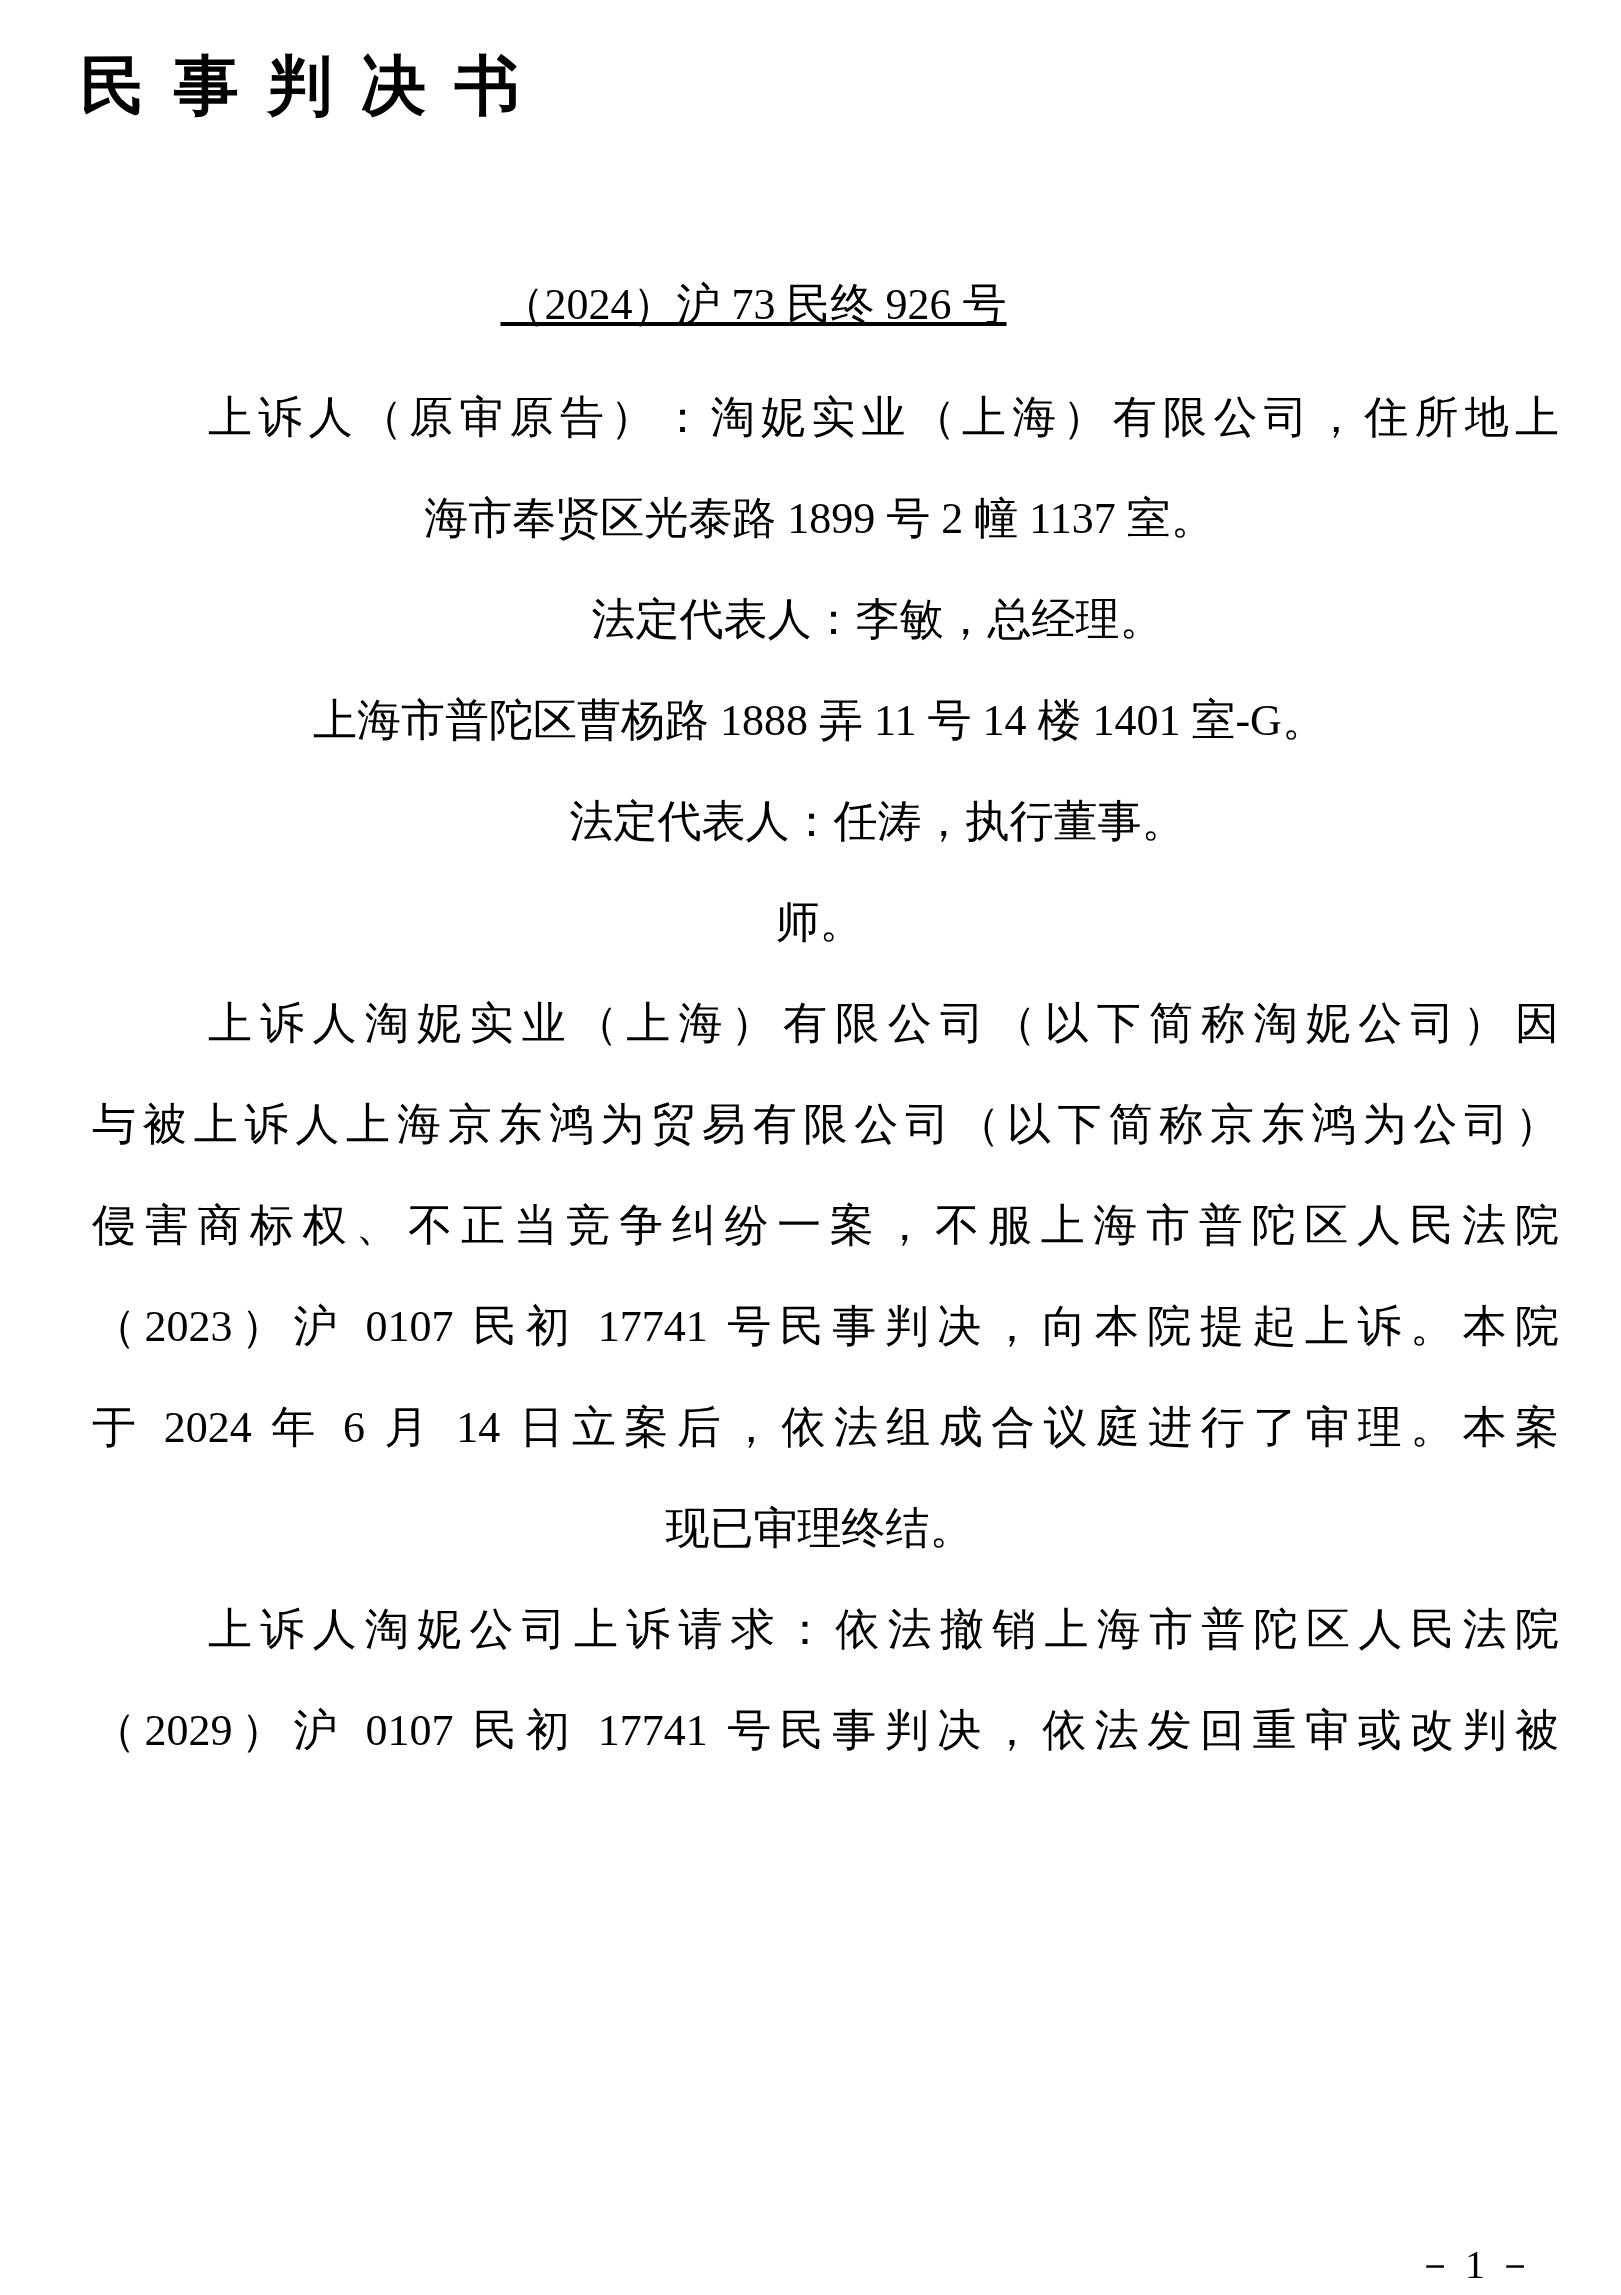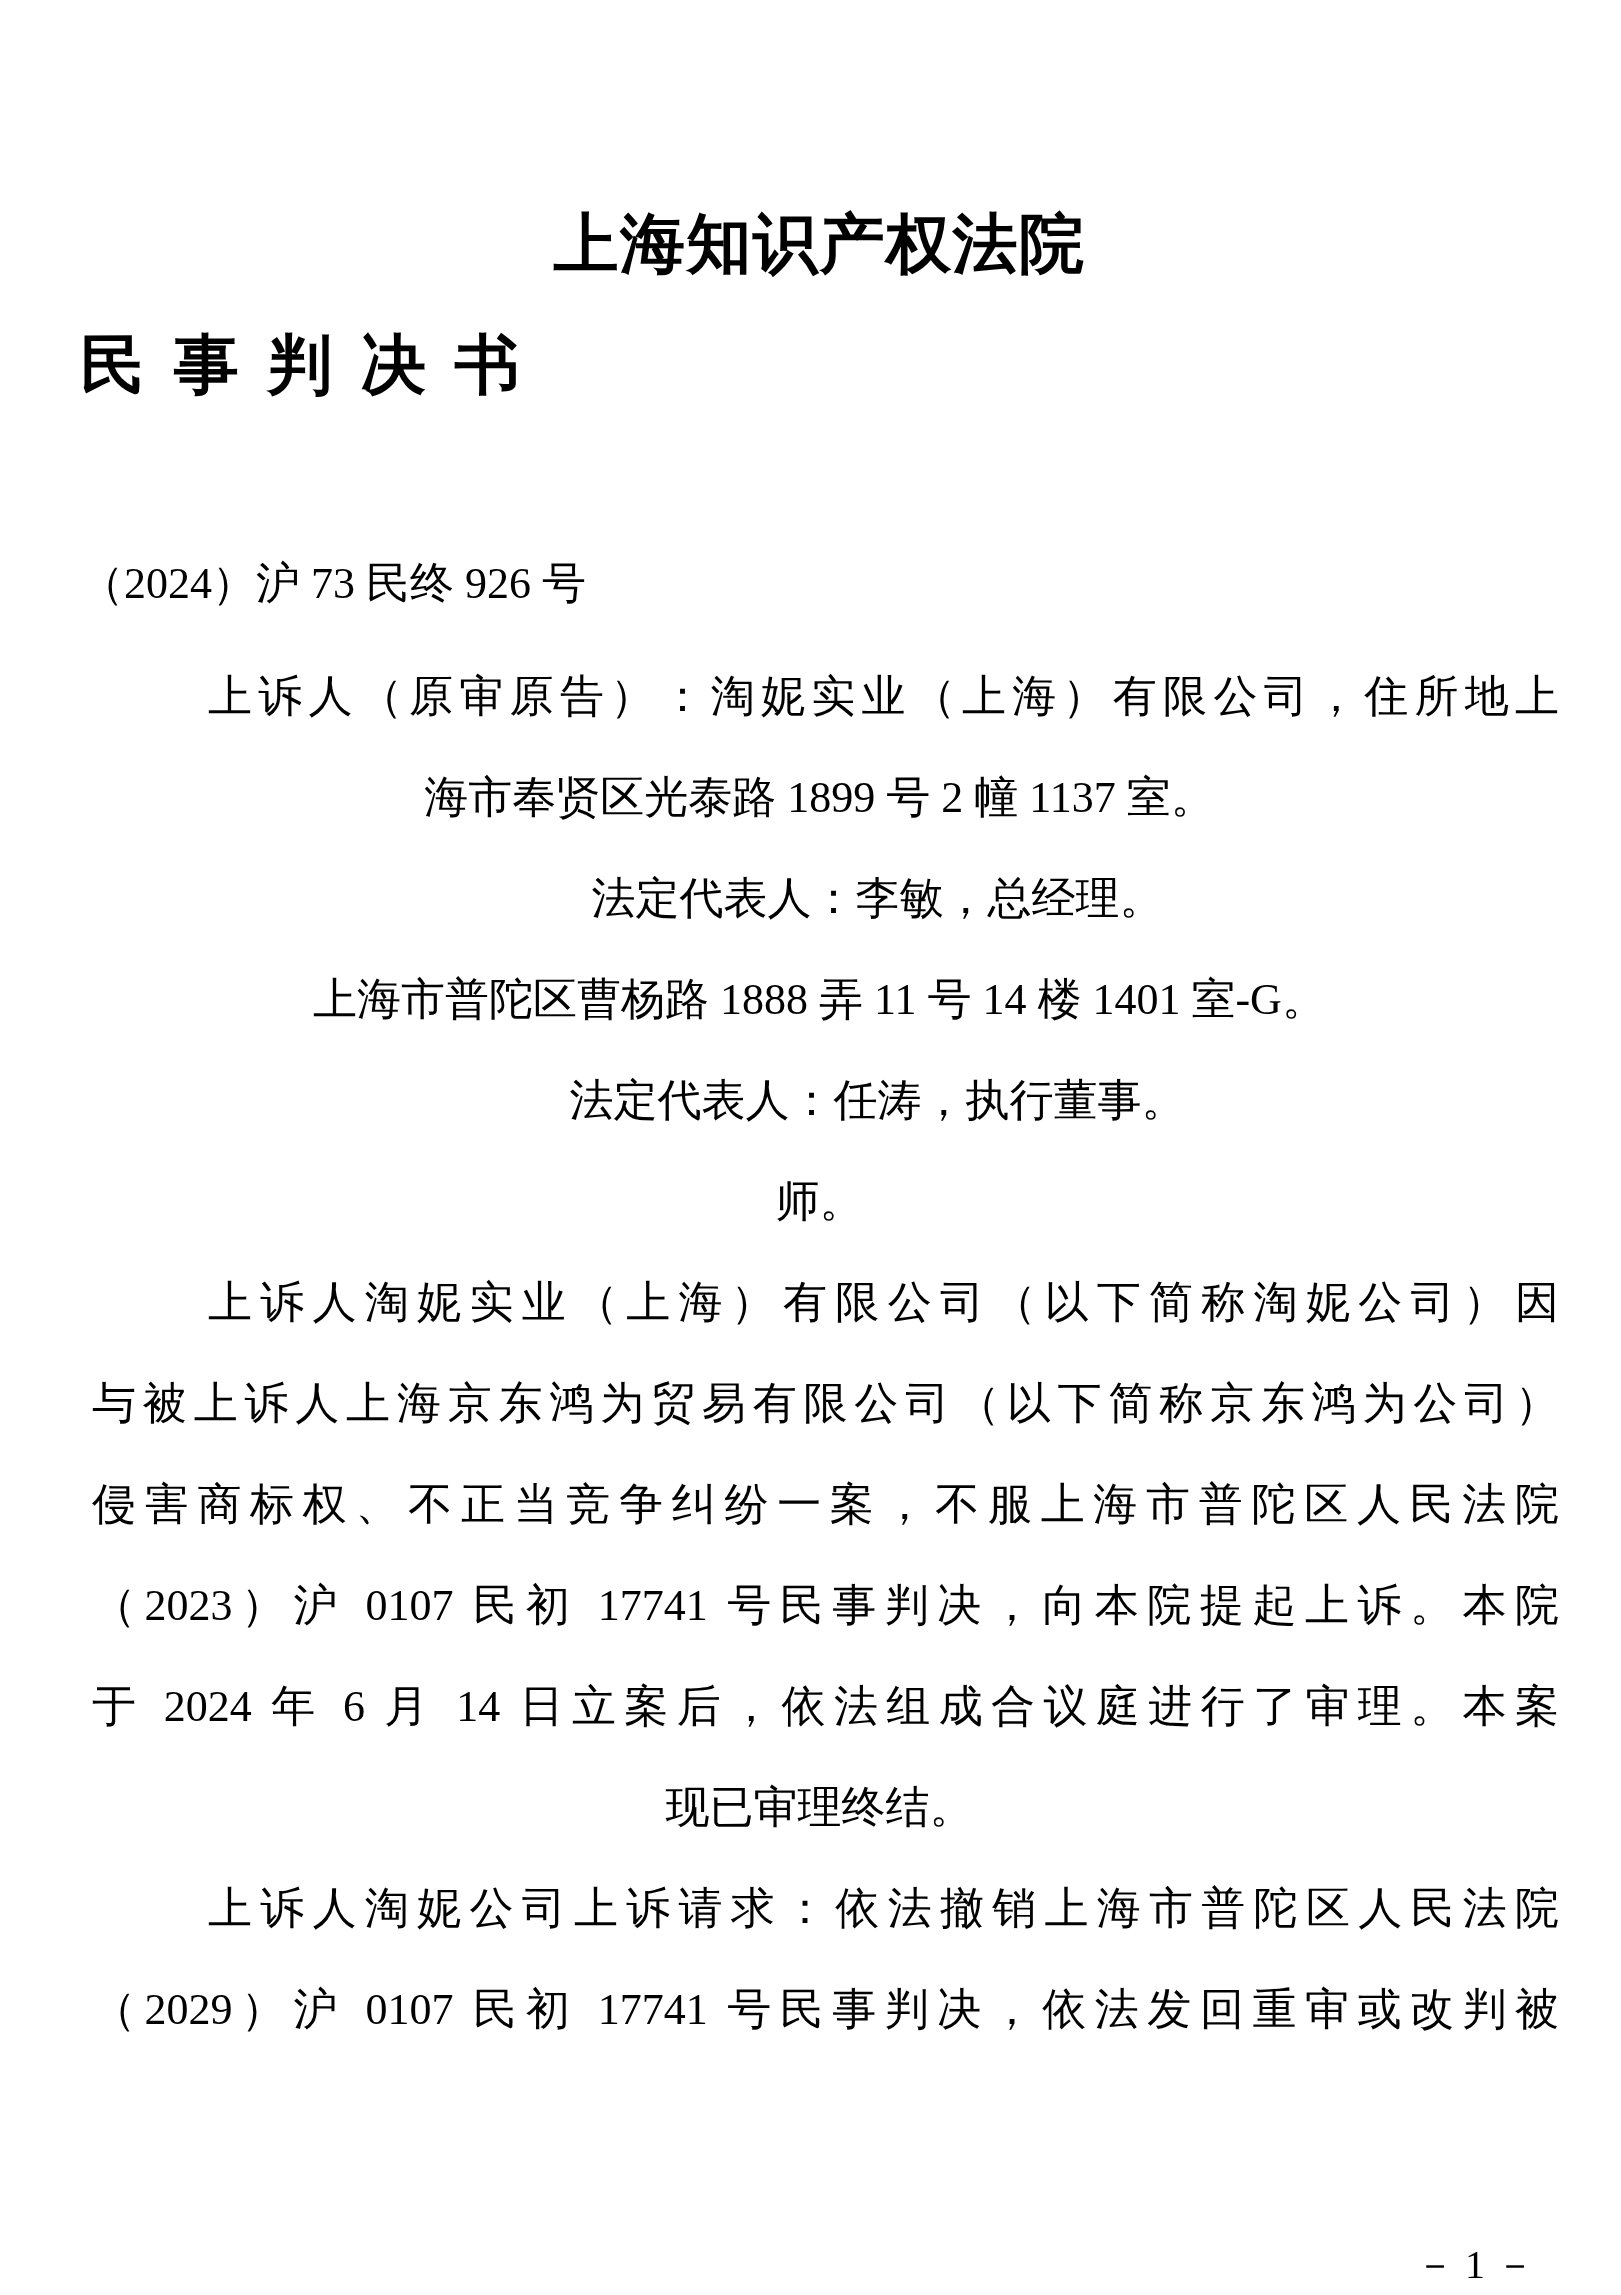--- a/index.html
+++ b/index.html
@@ -33,23 +33,24 @@
     line-height: 70px;
     font-weight: 700;
     text-align: left;
     letter-spacing: 6.2px;
     white-space: nowrap;
   }
   .case-number {
     margin-top: 133px;
     font-size: 44px;
     line-height: 101px;
-    text-align: left;
+    text-align: center;
     padding-right: 132px;
     white-space: nowrap;
+    text-decoration: underline;
   }
   .body-text {
     margin-top: 12.4px;
   }
   .line {
     font-size: 44px;
     line-height: 101px;
     height: 101px;
     text-align: center;
     white-space: nowrap;
@@ -72,21 +73,20 @@
     font-size: 40px;
     line-height: 43px;
     white-space: nowrap;
   }
 </style>
 </head>
 <body>
 
 <div class="page">
 
-  <h1 class="court-title">上海知识产权法院</h1>
 
   <h2 class="doc-title">民 事 判 决 书</h2>
 
   <div class="case-number">（2024）沪 73 民终 926 号</div>
 
   <div class="body-text">
     <div class="line in j">上诉人（原审原告）：淘妮实业（上海）有限公司，住所地上</div>
     <div class="line">海市奉贤区光泰路 1899 号 2 幢 1137 室。</div>
     <div class="line in">法定代表人：李敏，总经理。</div>
     <div class="line">上海市普陀区曹杨路 1888 弄 11 号 14 楼 1401 室-G。</div>

